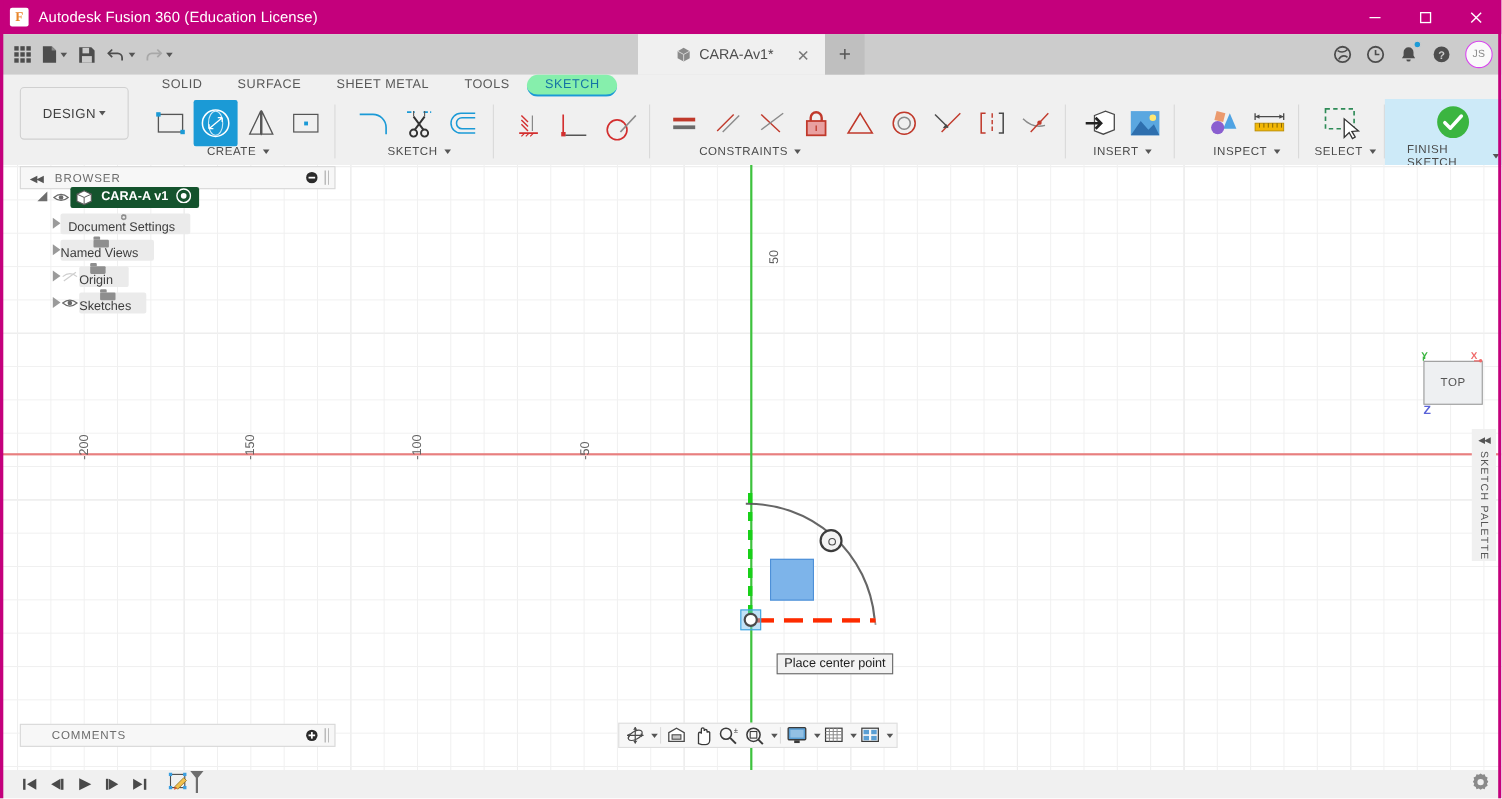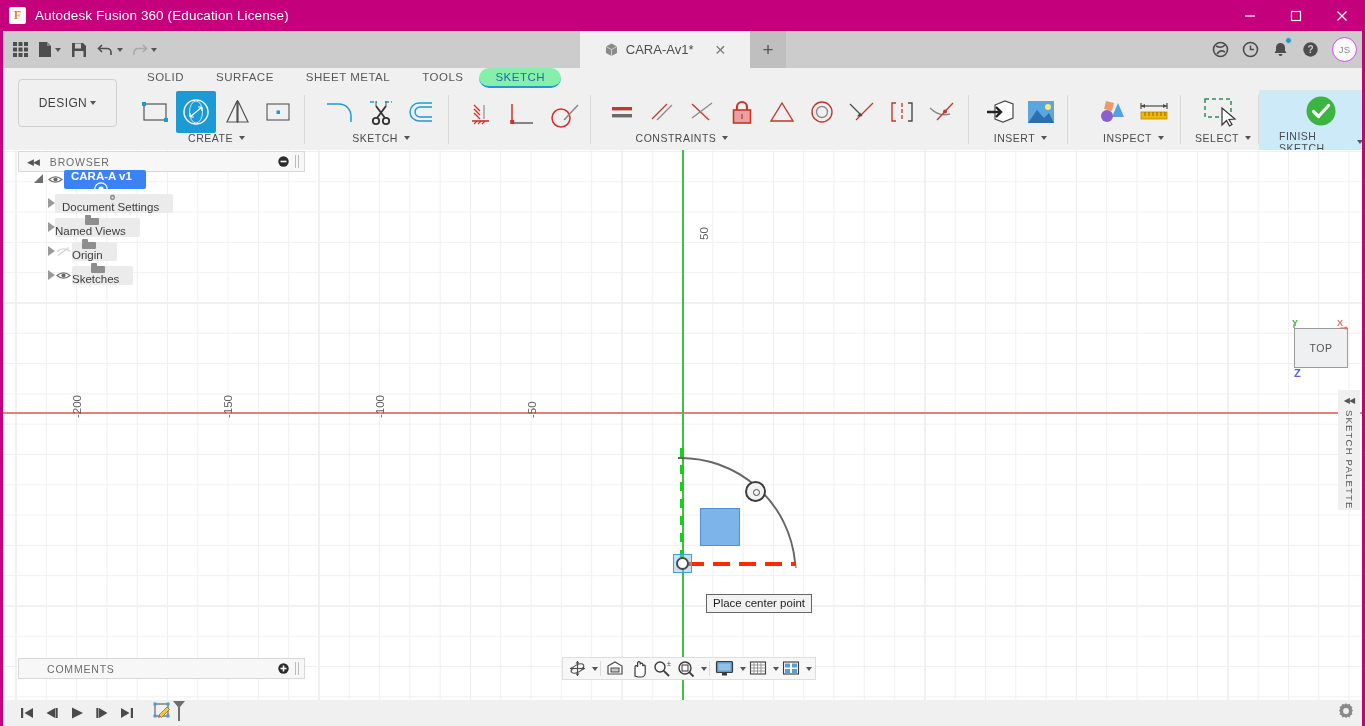--- a/index.html
+++ b/index.html
@@ -40,21 +40,21 @@
     padding: 0 4px; color: #4d4d4d;
   }
   .caret-sm {
     width: 0; height: 0; border-left: 3.5px solid transparent; border-right: 3.5px solid transparent;
     border-top: 4px solid #555; margin-left: 3px;
   }
   .doc-tabs { position: absolute; left: 580px; top: 31px; display: flex; height: 37px; align-items: stretch; }
   .doc-tab {
     background: #f0f0f0; display: flex; align-items: center; gap: 7px;
     padding: 0 14px 0 14px; font-size: 13px; color: #4d4d4d; min-width: 170px;
-    justify-content: center;
+    justify-content: flex-end;
   }
   .tab-close { margin-left: 14px; color: #7a7a7a; font-size: 14px; }
   .tab-plus {
     width: 36px; background: #bfbfbf; display: flex; align-items: center; justify-content: center;
     color: #555; font-size: 19px;
   }
   .qa-right { margin-left: auto; display: flex; align-items: center; padding-right: 8px; gap: 2px; }
   .avatar {
     width: 25px; height: 25px; border-radius: 50%; background: #fafafa; border: 1px solid #d946ef;
     display: flex; align-items: center; justify-content: center;
@@ -106,21 +106,21 @@
     display: flex; align-items: center; font-size: 10.5px; color: #6c6c6c; letter-spacing: .8px;
   }
   .panel-arrows { margin-left: 8px; margin-right: 11px; color: #555; font-size: 9px; letter-spacing: -1px; }
   .hdr-btn { margin-left: auto; margin-right: 6px; display: flex; align-items: center; }
   .grip { width: 5px; height: 13px; margin-right: 4px;
           background: repeating-linear-gradient(90deg,#bbb 0 1px,transparent 1px 3px); }
 
   .tree { position: absolute; left: 30px; top: 167px; width: 270px; font-size: 11.5px; }
   .trow { display: flex; align-items: center; height: 24px; }
   .trow-fill { display: flex; align-items: center; height: 19px; border-radius: 2px; padding-right: 7px; }
-  .trow.root .trow-fill { background: #3b82f6; color: #fff; flex-direction: column; }
+  .trow.root .trow-fill { background: #14532d; color: #fff; }
   .trow.child .trow-fill { background: #ebebeb; color: #3c3c3c; flex-direction: column; }
   .tri-closed { border-left-color: #ffffff; outline: none;
     width: 0; height: 0; border-top: 5px solid transparent; border-bottom: 5px solid transparent;
     border-left: 7px solid #9a9a9a; }
   .tri-open {
     width: 0; height: 0; border-left: 9px solid transparent; border-bottom: 9px solid #6e6e6e;
     margin: 0 4px 2px 4px;
   }
   .eye { width: 17px; height: 15px; display: flex; align-items: center; justify-content: center; }
   .folder {

